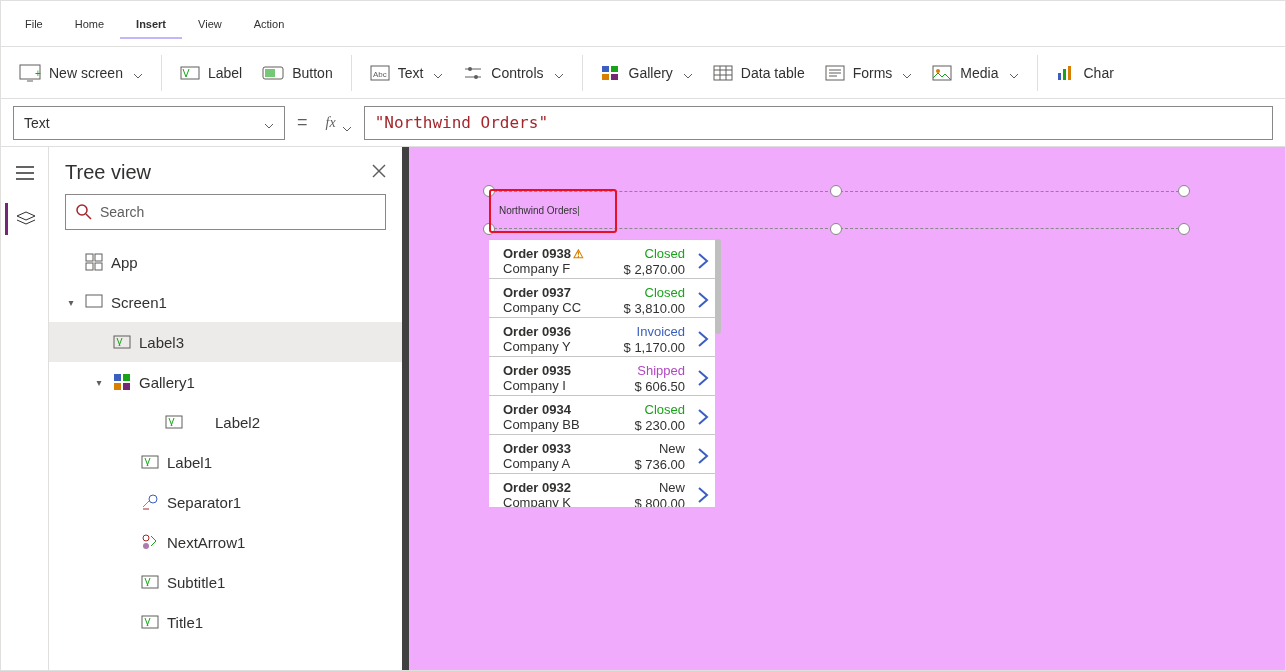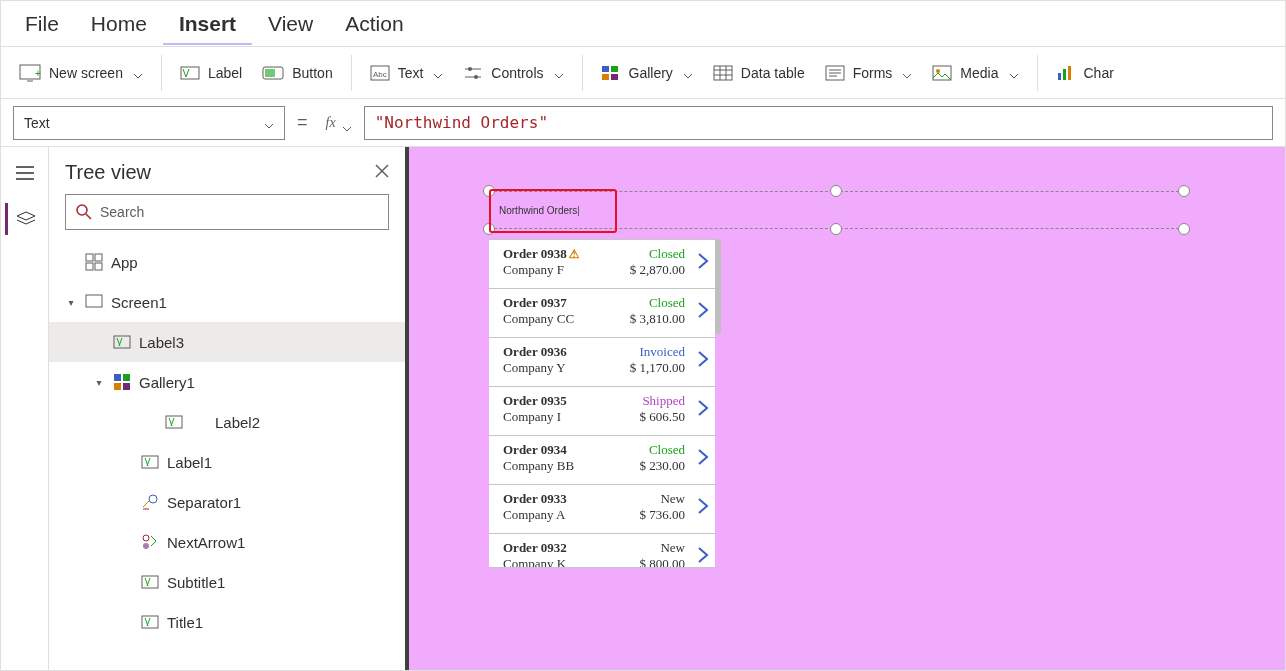--- a/index.html
+++ b/index.html
@@ -1,21 +1,21 @@
 <!DOCTYPE html>
 <html><head>
 <meta charset="utf-8">
 <style>
   html,body{margin:0;padding:0;font-family:"Segoe UI",Arial,sans-serif;font-size:14px;color:#323130;background:#fff;}
   *{box-sizing:border-box;}
   .app{width:1286px;height:671px;position:relative;overflow:hidden;border:1px solid #e1dfdd;}
 
   
   .menubar{display:flex;align-items:center;height:46px;border-bottom:1px solid #e1dfdd;padding:0 8px;}
-  .menubar .mitem{padding:10px 16px;font-size:21px;color:#323130;cursor:pointer;}
+  .menubar .mitem{padding:10px 16px;font-size:11px;color:#323130;cursor:pointer;}
   .menubar .mitem.active{font-weight:600;border-bottom:2px solid #c4b5fd;padding-bottom:7px;}
 
   
   .ribbon{display:flex;align-items:center;height:52px;border-bottom:1px solid #e1dfdd;padding:0 8px;overflow:hidden;}
   .rsep{width:1px;height:36px;background:#e1dfdd;margin:0 8px;flex:none;}
   .rbtn{display:flex;align-items:center;gap:8px;padding:6px 10px;cursor:pointer;white-space:nowrap;}
   .rbtn svg{flex:none;}
   .chev{width:10px;height:10px;display:inline-block;margin-left:2px;}
   .chev svg{width:10px;height:10px;}
 
@@ -25,21 +25,21 @@
   .eq{font-size:18px;color:#605e5c;}
   .fx{display:flex;align-items:flex-end;gap:4px;color:#605e5c;font-style:italic;margin-left:6px;}
   .fbox{flex:1;height:34px;border:1px solid #8a8886;display:flex;align-items:center;padding:0 10px;font-family:Consolas,monospace;font-size:16px;color:#a4262c;}
 
   
   .body{display:flex;height:calc(671px - 46px - 52px - 48px);}
   .leftrail{width:48px;border-right:1px solid #e1dfdd;display:flex;flex-direction:column;align-items:center;padding-top:10px;gap:14px;}
   .railbtn{width:40px;height:32px;display:flex;align-items:center;justify-content:center;cursor:pointer;}
   .railbtn.active{border-left:3px solid #742774;}
 
-  .treepanel{width:360px;border-right:4px solid #404040;display:flex;flex-direction:column;}
+  .treepanel{width:360px;border-right:7px solid #404040;display:flex;flex-direction:column;}
   .tphead{display:flex;align-items:center;justify-content:space-between;padding:14px 16px 10px 16px;}
   .tphead h2{margin:0;font-size:20px;font-weight:400;}
   .tpclose{cursor:pointer;color:#605e5c;}
   .tpsearch{margin:0 16px 8px 16px;height:36px;border:1px solid #8a8886;display:flex;align-items:center;padding:0 10px;gap:8px;color:#605e5c;}
 
   .tree{flex:1;overflow:auto;padding:4px 0;}
   .tnode{display:flex;align-items:center;height:40px;gap:8px;cursor:pointer;text-align:center;}
   .tnode.sel{background:#edebe9;}
   .tchev{width:12px;color:#605e5c;font-size:10px;}
   .tlabel{font-size:15px;}
@@ -52,21 +52,21 @@
   
   .sel-outer{position:absolute;left:0;top:0;width:695px;height:44px;pointer-events:none;}
   .sel-border{position:absolute;left:0;top:2px;right:0;height:38px;border-top:1px dashed #888;border-bottom:1px dashed #888;}
   .sel-red{position:absolute;left:0;top:0;width:128px;height:44px;border:2px solid #e81123;border-radius:3px;}
   .handle{position:absolute;width:12px;height:12px;border:1px solid #888;background:#fff;border-radius:50%;}
   .sel-label{position:absolute;left:10px;top:16px;font-size:10px;color:#333;}
   .sel-label::after{content:"";display:inline-block;border-left:1px solid #666;height:10px;margin-left:1px;vertical-align:middle;}
 
   
   .gallery{position:absolute;left:0;top:50px;width:226px;border-top:1px solid #c8c6c4;}
-  .grow{border-bottom:1px solid #c8c6c4;padding:6px 28px 10px 14px;position:relative;background:#fff;font-family:Liberation Serif, serif;}
+  .grow{border-bottom:1px solid #c8c6c4;padding:6px 28px 2px 14px;position:relative;background:#fff;}
   .grow .ord{font-weight:600;font-size:13px;}
   .grow .comp{font-size:13px;color:#323130;}
   .grow .stat{position:absolute;right:30px;top:6px;font-size:13px;}
   .grow .amt{position:absolute;right:30px;top:22px;font-size:13px;color:#323130;}
   .grow .arr{position:absolute;right:6px;top:12px;color:#3b5fc1;}
   .stat.Closed{color:#19a319;}
   .stat.Invoiced{color:#3b5fc1;}
   .stat.Shipped{color:#b146c2;}
   .stat.New{color:#323130;}
   .warn{color:#d67f00;font-size:12px;margin-left:2px;}

